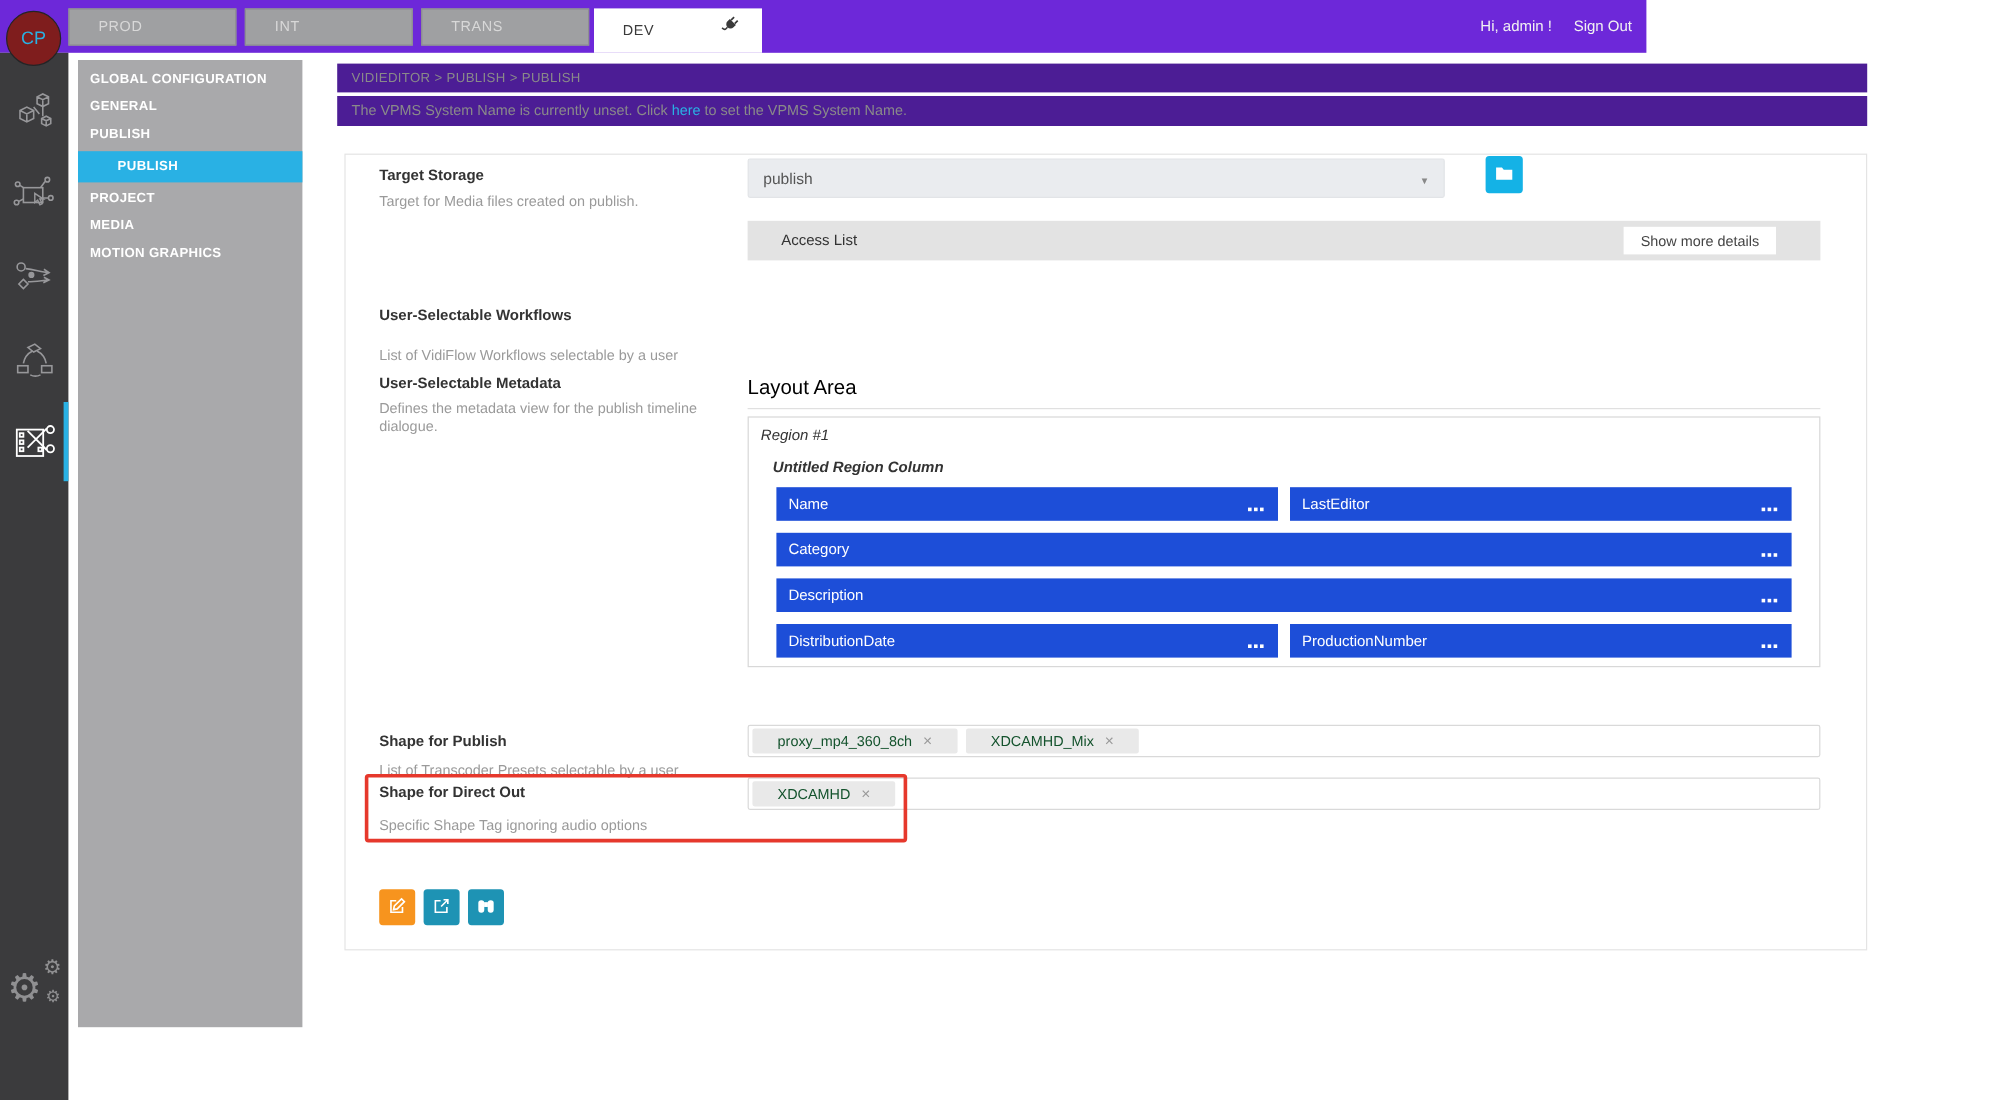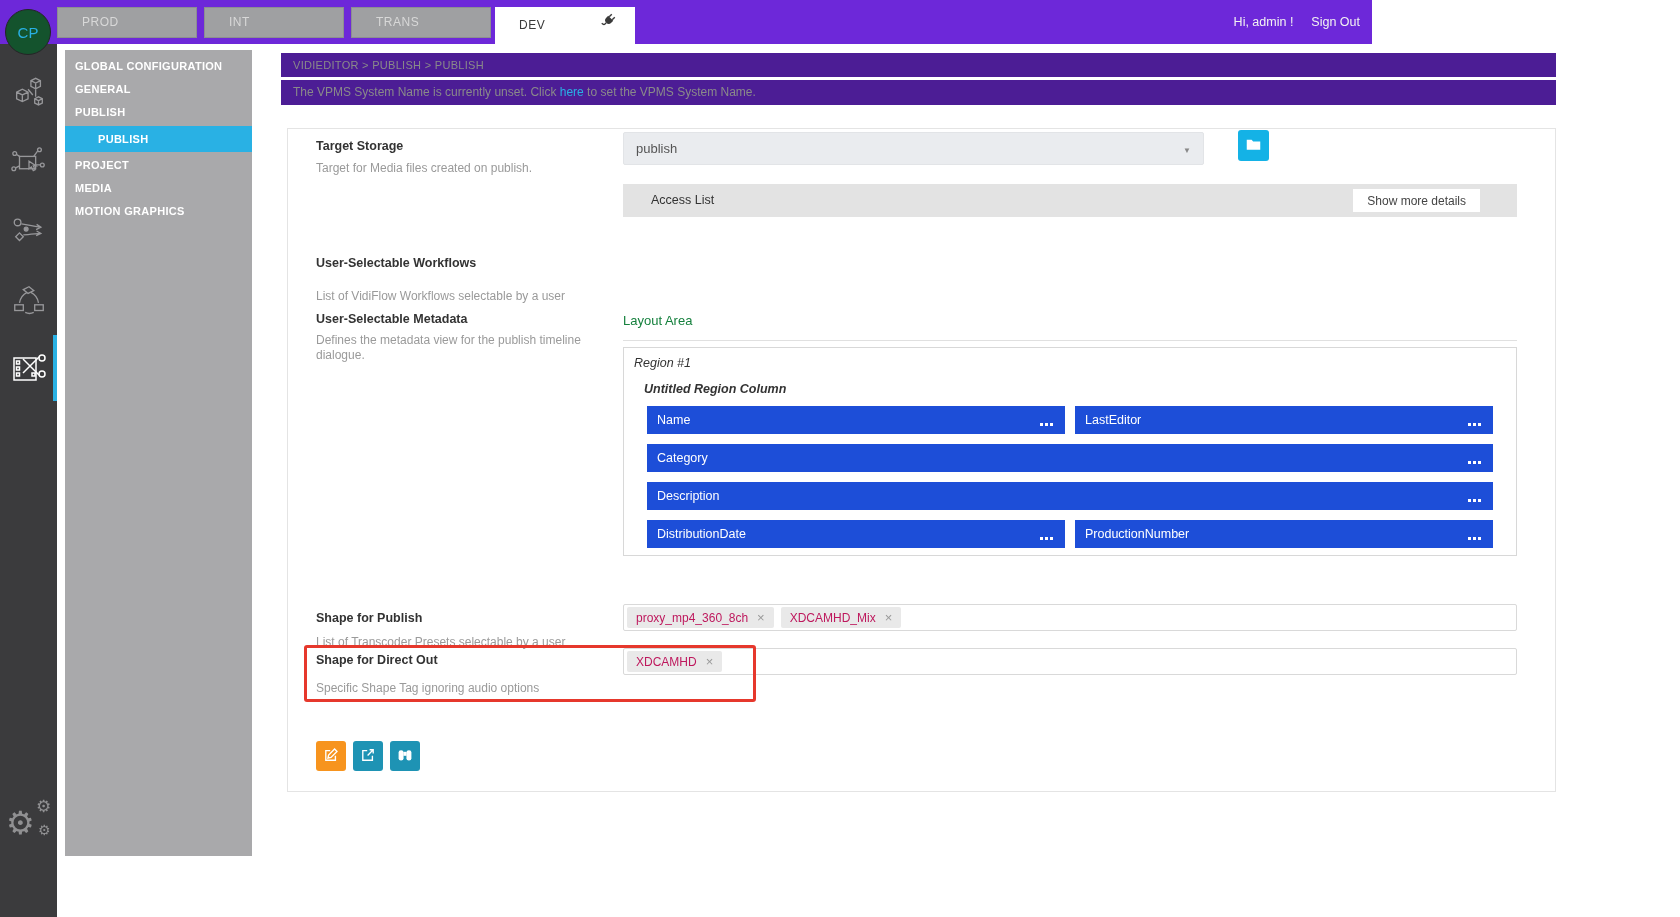--- a/index.html
+++ b/index.html
@@ -2,21 +2,21 @@
 <html><head>
 <meta charset="utf-8">
 <style>
   * { margin:0; padding:0; box-sizing:border-box; }
   html,body { width:1680px; height:917px; background:#ffffff; font-family:"Liberation Sans", sans-serif; overflow:hidden; }
   #app { position:relative; width:1680px; height:917px; background:#ffffff; }
 
   
   #topbar { position:absolute; left:0; top:0; width:1372px; height:44px; background:#6d28d9; }
   #avatar { position:absolute; left:5px; top:9px; width:46px; height:46px; border-radius:50%;
-            background:#14532d; border:1px solid #242426; z-index:30; display:flex; align-items:center; justify-content:center;
+            background:#7f1d1d; border:1px solid #242426; z-index:30; display:flex; align-items:center; justify-content:center;
             color:#29b1e4; font-size:15px; }
   .tab { position:absolute; top:7px; height:31px; width:140px; background:#9fa0a2; border:1px solid #8d8e90;
          color:#d8d8d8; font-size:12px; letter-spacing:.5px; line-height:29px; padding-left:24px; cursor:default; }
   .tab.active { height:37px; background:#ffffff; border:none; color:#3a3a3a; display:flex; align-items:center; padding:0 0 0 24px; }
   .tab.active .tab-label { flex:1; }
   .tab .plug { margin-right:18px; }
   #greeting-area { position:absolute; right:12px; top:0; height:44px; display:flex; align-items:center; gap:18px;
                    color:#f2f2f2; font-size:12.5px; }
 
   
@@ -54,39 +54,39 @@
 
   #access-bar { position:absolute; left:335px; top:55px; width:894px; height:33px; background:#e3e3e3; }
   #access-label { position:absolute; left:28px; top:0; line-height:33px; font-size:12.5px; color:#333; }
   #show-more-btn { position:absolute; right:37px; top:5px; height:23px; padding:0 14px; background:#ffffff; border:none;
                    font-size:12px; color:#444; font-family:inherit; cursor:pointer; }
 
   #wf-input { position:absolute; left:335px; top:112px; width:894px; height:28px; border:1px solid #d9d9d9; border-radius:2px;
               padding:0 10px; font-size:12.5px; color:#555; font-family:inherit; }
   #wf-input::placeholder { color:#b9b9b9; }
 
-  #layout-title { position:absolute; left:335px; top:184px; font-size:13px; color:#15803d; }
+  #layout-title { position:absolute; left:335px; top:184px; font-size:17px; color:#000000; }
   #layout-hr { position:absolute; left:335px; top:211px; width:894px; height:1px; background:#e0e0e0; }
 
   #region-box { position:absolute; left:335px; top:218px; width:894px; height:209px; border:1px solid #d8d8d8; }
   #region-title { position:absolute; left:10px; top:8px; font-style:italic; font-size:12.5px; color:#333; }
   #region-col-title { position:absolute; left:20px; top:34px; font-style:italic; font-weight:bold; font-size:12.5px; color:#333; }
   #chips { position:absolute; left:23px; top:58px; width:846px; display:grid; grid-template-columns:1fr 1fr; gap:10px; }
   .chip { height:28px; background:#1d4ed8; color:#ffffff; font-size:12.5px; display:flex; align-items:center;
           padding:0 10px; cursor:grab; }
   .chip.full { grid-column:1 / -1; }
   .chip .grip { margin-left:auto; margin-top:8px; width:3px; height:3px; background:#fff;
                 box-shadow:5px 0 0 #fff, 10px 0 0 #fff; margin-right:12px; }
 
   .tagbox { position:absolute; left:335px; width:894px; height:27px; border:1px solid #d9d9d9; border-radius:2px;
             display:flex; align-items:center; padding:0 3px; gap:7px; background:#fff; }
   #sp-tagbox { top:475px; }
   #do-tagbox { top:519px; }
-  .tag-pill { height:21px; background:#e9e9e9; border-radius:2px; display:flex; align-items:center; padding:0 9px;
-              font-size:12px; color:#be185d; }
+  .tag-pill { height:21px; background:#e9e9e9; border-radius:2px; display:flex; align-items:center; padding:0 21px;
+              font-size:12px; color:#14532d; }
   .tag-pill .x { margin-left:9px; color:#999; cursor:pointer; }
   .tag-pill .x::before { content:"×"; font-size:13px; }
 
   #red-highlight { position:absolute; left:16px; top:516px; width:452px; height:57px; border:3px solid #e6382c;
                    border-radius:3px; z-index:5; pointer-events:none; }
 
   #actions { position:absolute; left:28px; top:612px; display:flex; gap:7px; }
   .action-btn { width:30px; height:30px; border:none; border-radius:3px; display:flex; align-items:center; justify-content:center; cursor:pointer; }
   .action-btn.orange { background:#f7941e; }
   .action-btn.teal { background:#1e93b4; }

